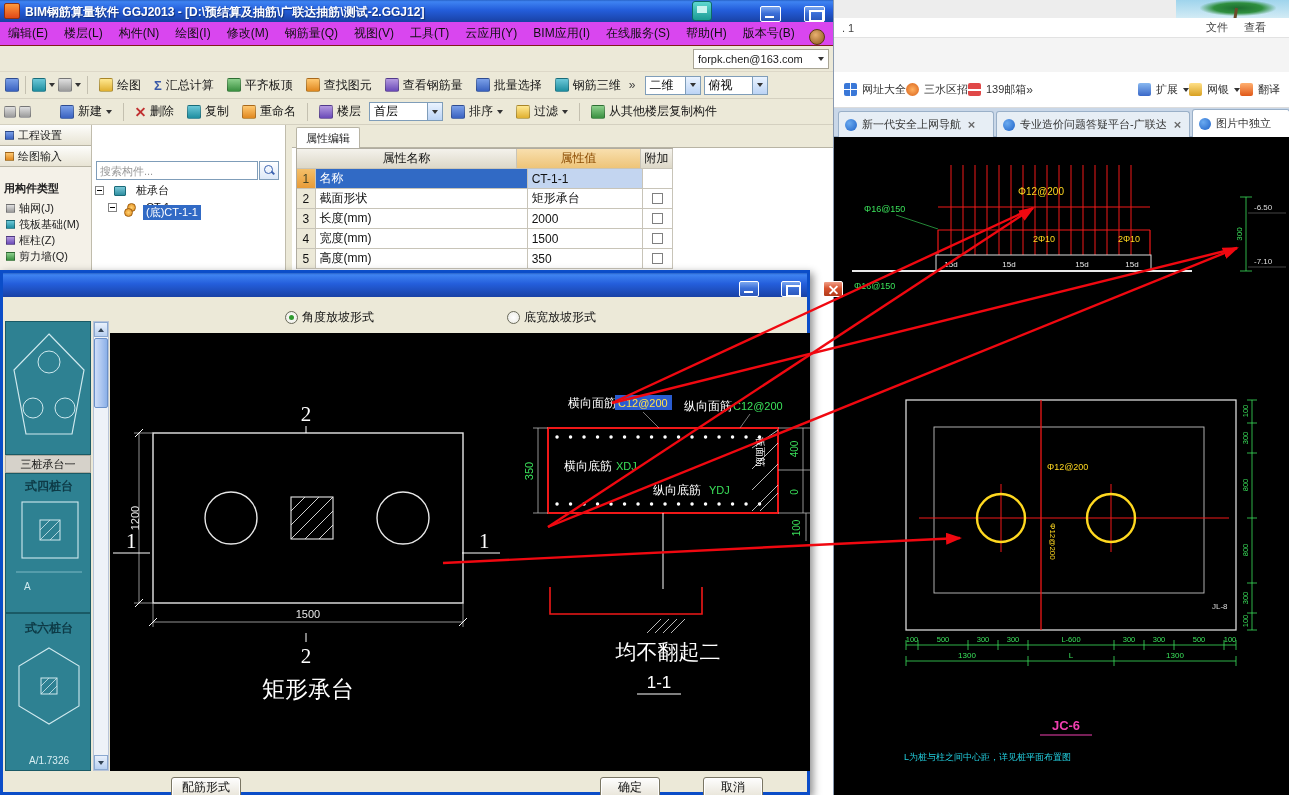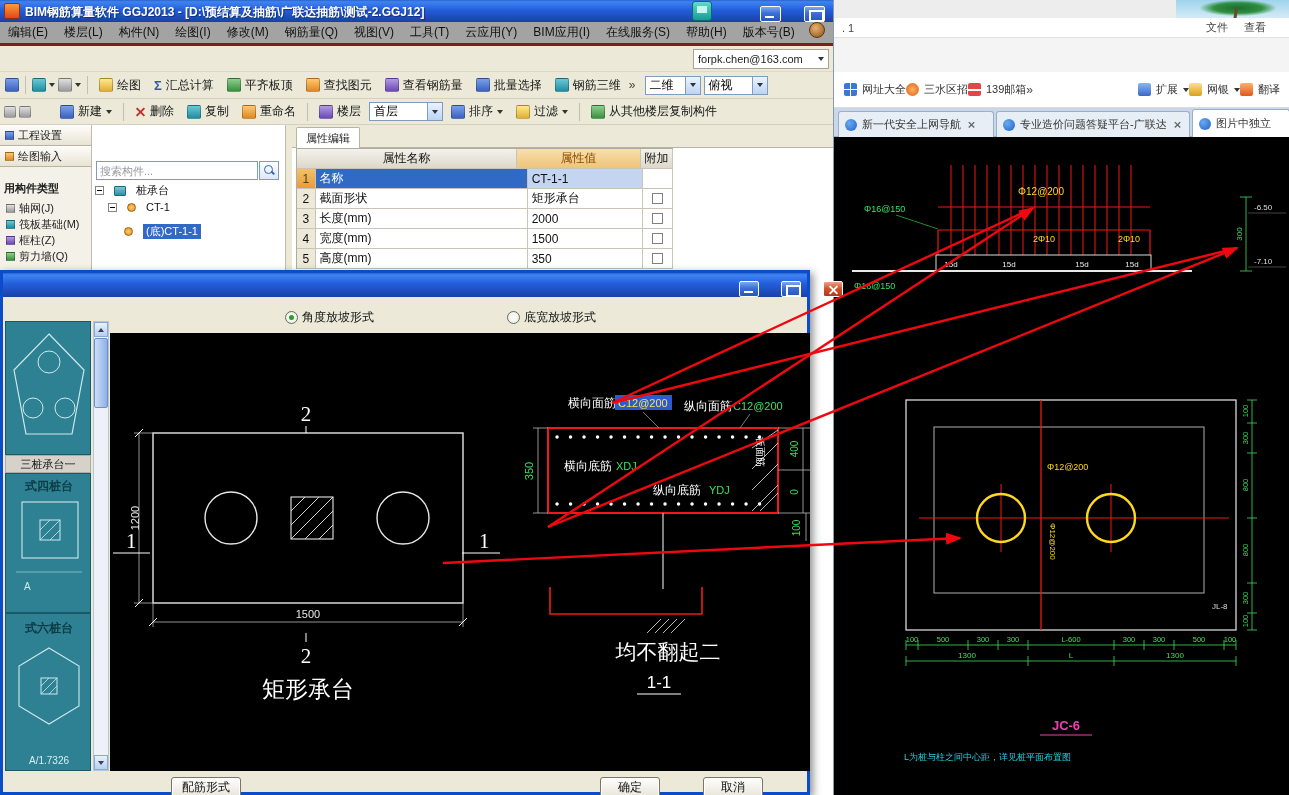--- a/index.html
+++ b/index.html
@@ -12,21 +12,21 @@
 .wbtn{position:relative;width:21px;height:16px;border:1px solid #fff;border-radius:2px;background:linear-gradient(#7da8f0,#3b6fd8 45%,#2a55b8);}
 .wbtn.close{background:linear-gradient(#f0a088,#d8522e 45%,#b03a1a);}
 .mi::before{content:"";position:absolute;left:4px;bottom:3px;width:9px;height:2px;background:#fff;}
 .mx::before{content:"";position:absolute;left:4px;top:3px;width:11px;height:8px;border:2px solid #fff;}
 .xi{position:relative;display:inline-block;width:11px;height:11px;}
 .xi::before,.xi::after{content:"";position:absolute;left:0;top:5px;width:11px;height:2px;background:#fff;}
 .xi::before{transform:rotate(45deg);}.xi::after{transform:rotate(-45deg);}
 .xi.dark::before,.xi.dark::after{background:#666;}
 .xi.red::before,.xi.red::after{background:#c03030;}
 
-.menubar{background:#a3a3a3;display:flex;align-items:flex-start;border-bottom:3px solid #7f1d1d;}
+.menubar{background:#d946ef;display:flex;align-items:flex-end;border-bottom:1px solid #7f1d1d;}
 .mitem{padding:0 8px;font-size:12px;color:#111;height:100%;display:flex;align-items:center;}
 .toolrow{background:#ece9d8;border-bottom:1px solid #d4d0c0;display:flex;align-items:center;gap:3px;}
 .tbtn{display:inline-flex;align-items:center;gap:4px;padding:2px 5px;font-size:12px;color:#151515;border-radius:2px;}
 .sep{width:1px;height:18px;background:#c4c0b0;margin:0 3px;}
 .ico{display:inline-block;width:14px;height:14px;border-radius:2px;border:1px solid rgba(0,0,0,.25);}
 .c-blue{background:linear-gradient(#7ba0e8,#3a62c0);}
 .c-teal{background:linear-gradient(#6cc8d8,#1e8ea0);}
 .c-green{background:linear-gradient(#8cd08c,#3a9040);}
 .c-orange{background:linear-gradient(#ffc870,#e08820);}
 .c-purple{background:linear-gradient(#b49ae0,#6a4ab8);}
@@ -290,21 +290,21 @@
       <div class="trow abs" style="left:3px;top:58px;">
           <span class="exp"></span>
           <span class="i-fold"></span>
           <span>桩承台</span>
         </div>
       <div class="trow abs" style="left:16px;top:76px;">
           <span class="exp"></span>
           <span class="i-comp"></span>
           <span>CT-1</span>
         </div>
-      <div class="trow abs" style="left:32px;top:99px;">
+      <div class="trow abs" style="left:32px;top:80px;">
           <span class="i-comp"></span>
           <span class="tsel">(底)CT-1-1</span>
         </div>
     </div>
 
     <div class="abs" style="left:292px;top:125px;width:541px;height:670px;background:#fff;">
       <div class="abs" style="left:0;top:0;width:541px;height:23px;background:#ece9d8;border-bottom:1px solid #b8b4a4;">
         <div class="ptab">
             <span>属性编辑</span>
           </div>

